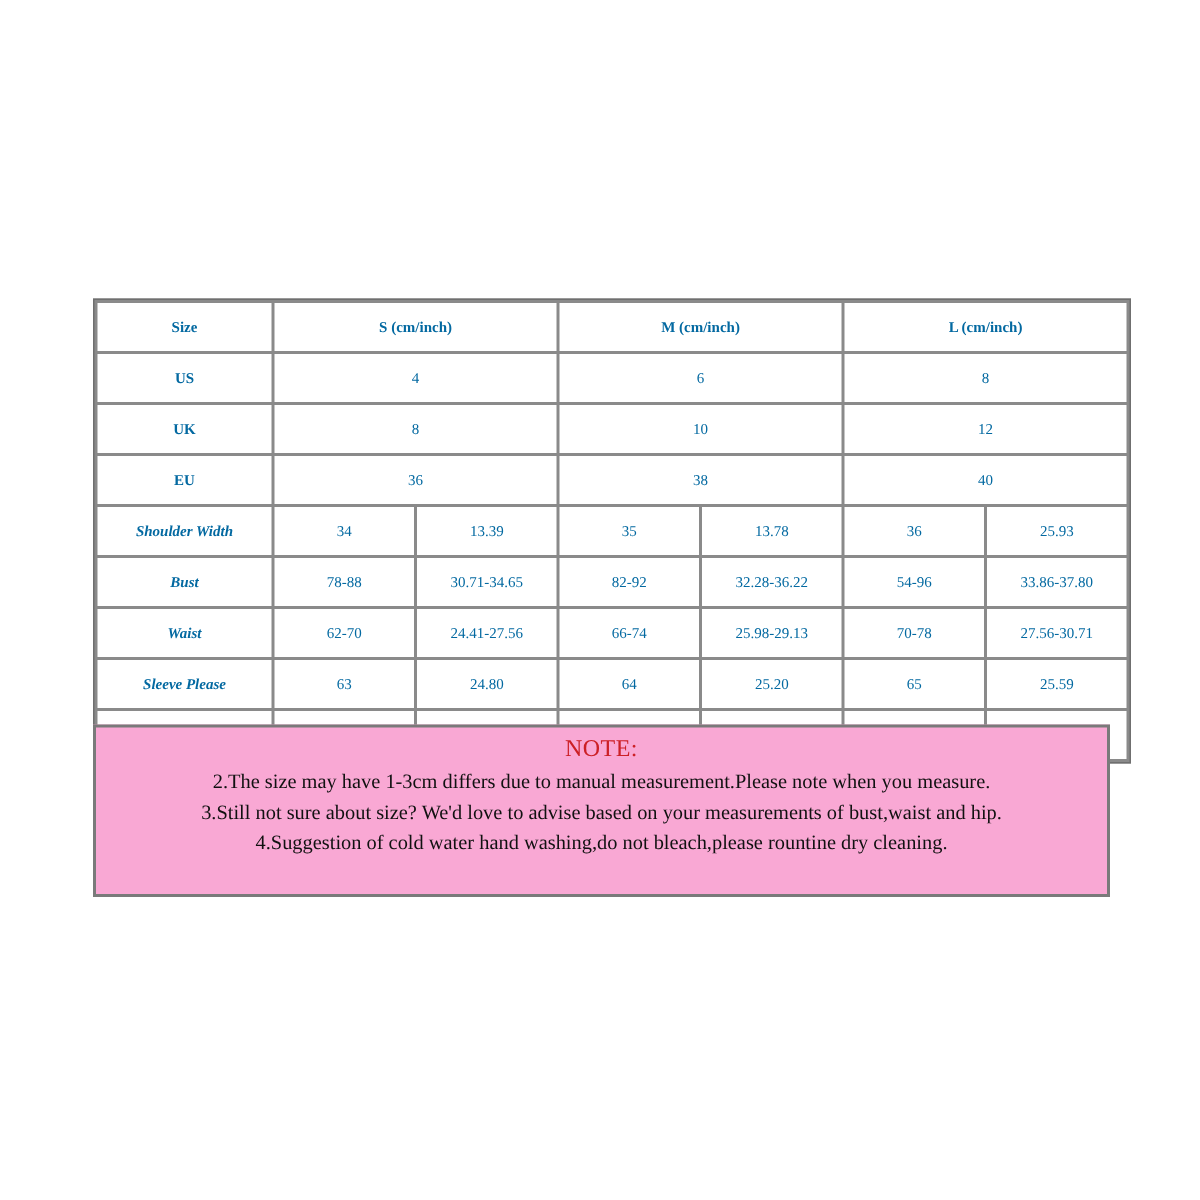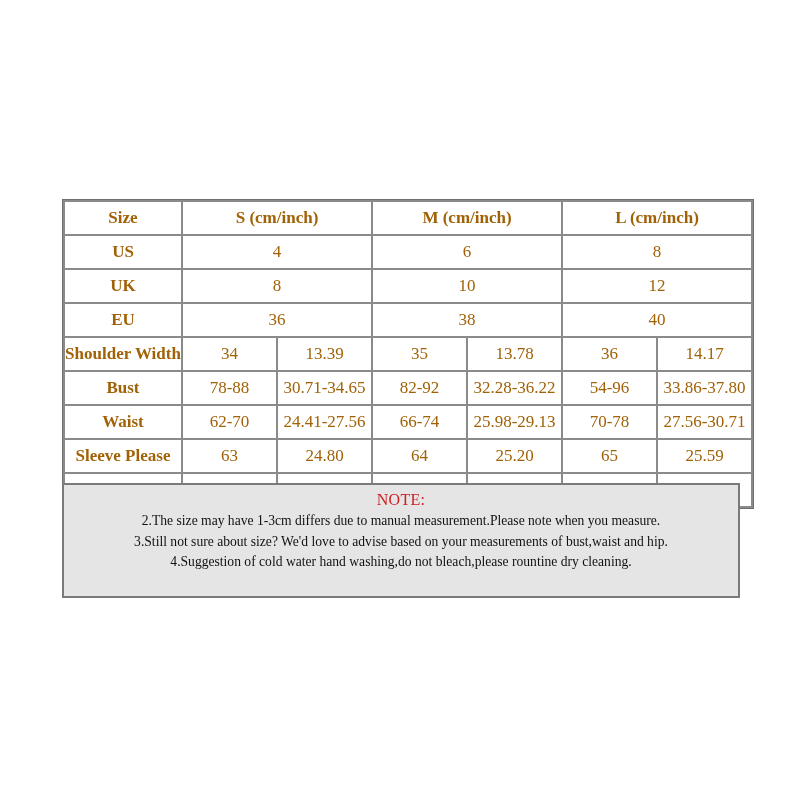--- a/index.html
+++ b/index.html
@@ -29,22 +29,22 @@
     background: #8a8a8a;
     border: 1px solid #6f6f6f;
   }
 
   table.size-table td {
     padding: 0;
     margin: 16px;
     height: 32px;
     text-align: center;
     vertical-align: middle;
-    font-size: 17px;
-    color: #a16207;
+    font-size: 10px;
+    color: #0369a1;
     background: #ffffff;
     line-height: 1.1;
     overflow: hidden;
     white-space: nowrap;
   }
 
   
   td.corner-cell {
     background: #8ea2bd;
     font-weight: bold;
@@ -66,37 +66,38 @@
   td.value-tint {
     background: #e3ecf5;
     color: #141414;
     font-size: 13.5px;
   }
   td.label-blue {
     background: #2e85c8;
     font-weight: bold;
     color: #0d0d0d;
     font-size: 13px;
+    font-style: italic;
   }
   td.value-plain {
     background: #ffffff;
     color: #141414;
     font-size: 13.5px;
   }
 
   
   #note-box {
     position: absolute;
     left: 62px;
     top: 483px;
     width: 678px;
     height: 115px;
     box-sizing: border-box;
     border: 2px solid #7a7a7a;
-    background: #e5e5e5;
+    background: #f9a8d4;
     padding-top: 3px;
   }
   #note-title {
     text-align: center;
     color: #cc2026;
     font-size: 16px;
     font-weight: normal;
     letter-spacing: 0.3px;
     margin: 3px 0 2px 0;
     font-family: "Liberation Serif", "DejaVu Serif", serif;
@@ -153,21 +154,21 @@
         <td class="value-tint" colspan="2">40</td>
       </tr>
 
       <tr>
         <td class="label-blue">Shoulder Width</td>
         <td class="value-plain">34</td>
         <td class="value-plain">13.39</td>
         <td class="value-plain">35</td>
         <td class="value-plain">13.78</td>
         <td class="value-plain">36</td>
-        <td class="value-plain">14.17</td>
+        <td class="value-plain">25.93</td>
       </tr>
 
       <tr>
         <td class="label-blue">Bust</td>
         <td class="value-plain">78-88</td>
         <td class="value-plain">30.71-34.65</td>
         <td class="value-plain">82-92</td>
         <td class="value-plain">32.28-36.22</td>
         <td class="value-plain">54-96</td>
         <td class="value-plain">33.86-37.80</td>

